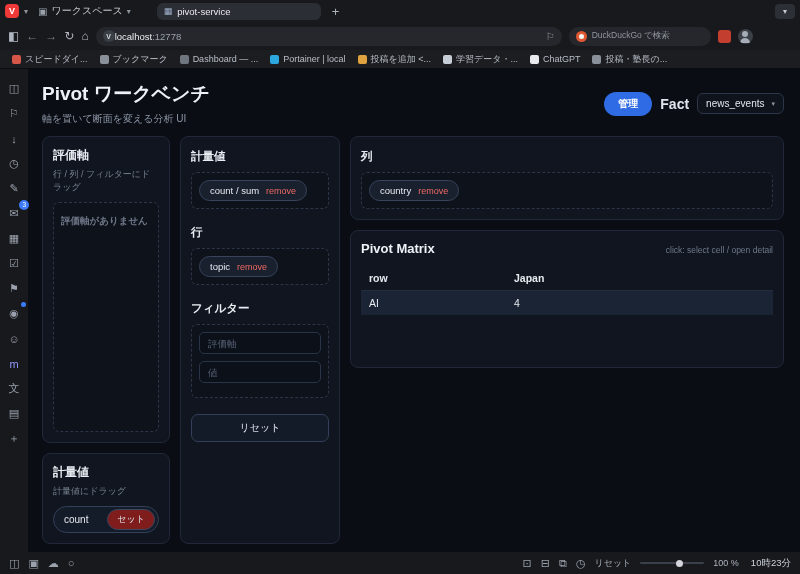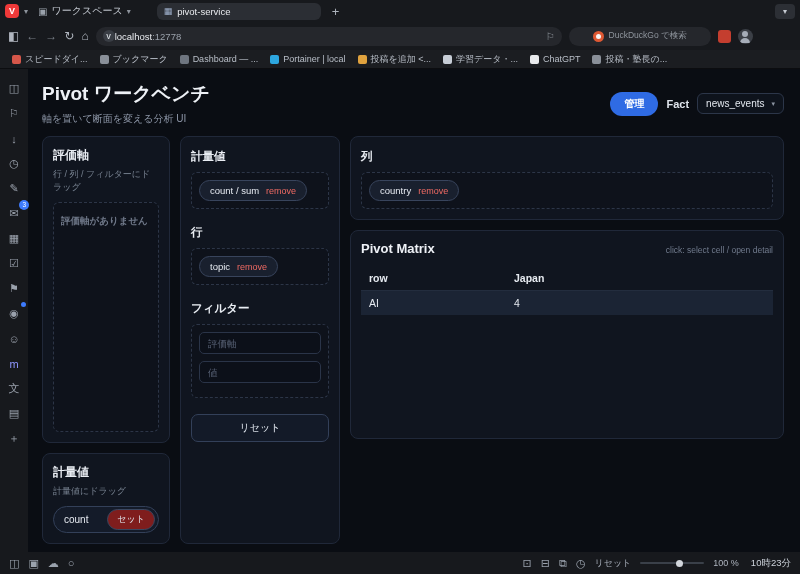--- a/index.html
+++ b/index.html
@@ -23,21 +23,21 @@
   
   .toolbar{height:28px;background:#17191d;display:flex;align-items:center;gap:7px;padding:0 8px;flex:0 0 auto;}
   .tb-icon{color:#b0b6bf;font-size:12px;line-height:1;}
   .tb-icon.dim{color:#787e87;}
   .addr{flex:1 1 auto;max-width:452px;height:19px;background:#25272c;border-radius:10px;display:flex;align-items:center;gap:0;padding:0 7px;}
   .site-badge{width:12px;height:12px;border-radius:50%;background:#3a3e45;color:#d7dbe0;font-size:7px;font-weight:bold;display:flex;align-items:center;justify-content:center;flex:0 0 auto;}
   .url{font-size:9.5px;flex:1;white-space:nowrap;overflow:hidden;}
   .url .host{color:#e8eaee;}
   .url .port{color:#9aa1ab;}
   .addr-flag{color:#8f959d;font-size:10px;}
-  .search{width:128px;height:19px;background:#25272c;border-radius:10px;display:flex;align-items:center;gap:5px;padding:0 7px;flex:0 0 auto;justify-content:center;}
+  .search{width:128px;height:19px;background:#25272c;border-radius:10px;display:flex;align-items:center;gap:5px;padding:0 7px;flex:0 0 auto;}
   .ddg{width:11px;height:11px;border-radius:50%;background:var(--ddg);position:relative;flex:0 0 auto;}
   .ddg::after{content:"";position:absolute;left:3px;top:3px;width:5px;height:5px;border-radius:50%;background:#f6f6f6;}
   .search-ph{color:#8f959d;font-size:8.5px;white-space:nowrap;overflow:hidden;}
   .ext{width:13px;height:13px;border-radius:3px;background:var(--ublock);flex:0 0 auto;}
   .avatar{width:15px;height:15px;border-radius:50%;background:#3b3f46;position:relative;overflow:hidden;flex:0 0 auto;}
   .avatar::before{content:"";width:6px;height:6px;border-radius:50%;background:#a6adb8;position:absolute;top:2.5px;left:4.5px;}
   .avatar::after{content:"";width:10px;height:5px;border-radius:5px 5px 0 0;background:#a6adb8;position:absolute;bottom:1px;left:2.5px;}
 
   
   .bmbar{height:18px;background:#1b1d21;display:flex;align-items:center;padding:0 6px;flex:0 0 auto;border-bottom:1px solid #0c0d10;overflow:hidden;}
@@ -53,21 +53,21 @@
   .badge{position:absolute;top:-4px;right:-5px;background:var(--badge);color:#fff;font-size:6.5px;line-height:1;padding:1.5px 3px;border-radius:999px;}
   .dotbadge{position:absolute;top:-2px;right:-2px;width:5px;height:5px;border-radius:50%;background:var(--badge);}
 
   
   .page{flex:1;background:#0a0d13;padding:12px 16px 8px 14px;display:flex;flex-direction:column;min-width:0;}
   .page-header{display:flex;justify-content:space-between;align-items:center;flex:0 0 auto;}
   .page-header h1{margin:0;color:#eef1f6;font-size:19px;font-weight:bold;}
   .subtitle{color:#8e97a8;font-size:10px;margin-top:5px;}
   .hdr-controls{display:flex;align-items:center;gap:8px;}
   .admin-btn{background:var(--accent);color:#fff;border:none;border-radius:999px;font-size:10px;font-weight:bold;padding:5px 14px;font-family:inherit;}
-  .fact-label{color:#dfe4ec;font-size:11px;font-weight:bold;}
+  .fact-label{color:#dfe4ec;font-size:14px;font-weight:bold;}
   .fact-select{display:flex;align-items:center;gap:7px;background:#0e131c;border:1px solid #2c3649;border-radius:6px;padding:4px 8px;color:#e2e7ee;font-size:10px;}
   .sel-chev{color:#8d95a3;font-size:7px;}
 
   .cols{display:flex;gap:10px;margin-top:10px;flex:1 1 auto;min-height:0;}
   .col1{width:128px;flex:0 0 auto;display:flex;flex-direction:column;gap:10px;}
   .col2{width:160px;flex:0 0 auto;display:flex;flex-direction:column;}
   .col3{flex:1;min-width:0;}
   .card{background:#10151f;border:1px solid #202839;border-radius:8px;padding:10px;}
   .card-title{color:#e9edf3;font-size:12px;font-weight:bold;}
   .card-hint{color:#76808f;font-size:9px;margin-top:4px;}
@@ -81,21 +81,21 @@
   .card.mid{height:100%;box-sizing:border-box;}
   .sec-title{color:#e9edf3;font-size:11.5px;font-weight:bold;margin-top:16px;}
   .sec-title:first-child{margin-top:2px;}
   .chip{display:inline-flex;align-items:center;background:#19202e;border:1px solid #38445c;border-radius:999px;padding:4px 10px;color:#e6eaf1;font-size:9.5px;}
   .remove{color:var(--remove);font-size:9px;margin-left:7px;}
   .filter-box input{display:block;width:100%;box-sizing:border-box;height:22px;background:#0c1019;border:1px solid #2a3448;border-radius:5px;padding:0 8px;color:#dfe4ec;font-size:9.5px;margin-bottom:7px;font-family:inherit;}
   .filter-box input::placeholder{color:#5a6478;}
   .add-filter{background:#182033;border:1px solid #38445c;color:#e2e7ef;border-radius:6px;padding:5px 10px;font-size:9.5px;font-family:inherit;}
   .reset-btn{margin-top:16px;width:100%;background:#131a28;border:1px solid #334059;border-radius:7px;color:#e2e7ef;font-size:10px;padding:6px 0;font-family:inherit;}
 
-  .card.matrix{margin-top:10px;height:209px;box-sizing:border-box;}
+  .card.matrix{margin-top:10px;height:138px;box-sizing:border-box;}
   .matrix-head{display:flex;justify-content:space-between;align-items:baseline;}
   .matrix-title{color:#eef1f6;font-size:13px;font-weight:bold;}
   .matrix-hint{color:#707a8c;font-size:8.5px;}
   .mtable{margin-top:10px;font-size:10.5px;color:#e6eaf0;}
   .mrow{display:grid;grid-template-columns:110px 1fr;gap:35px;}
   .mrow.mhead{font-weight:bold;border-bottom:1px solid #232d3e;}
   .mcell{padding:6px 8px;}
   .mrow.mdata{background:var(--row-highlight);}
 
   

